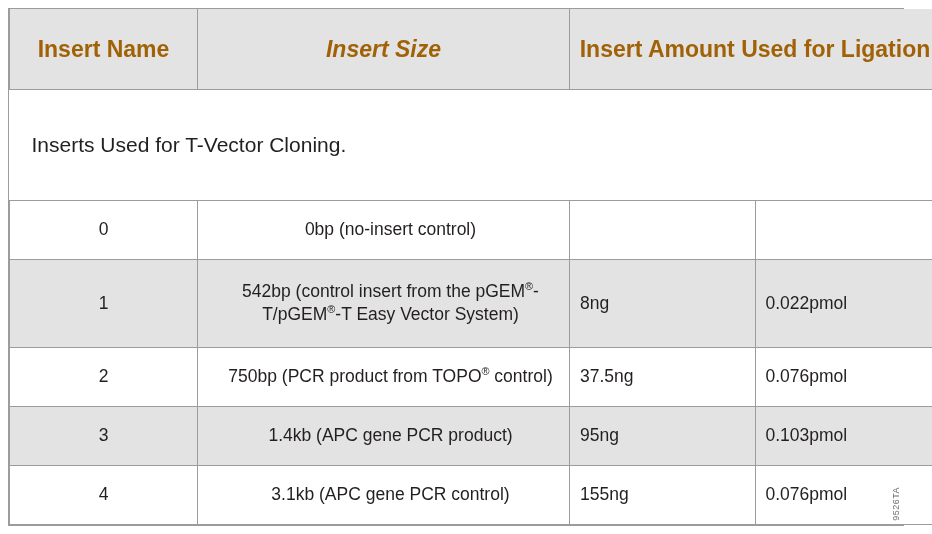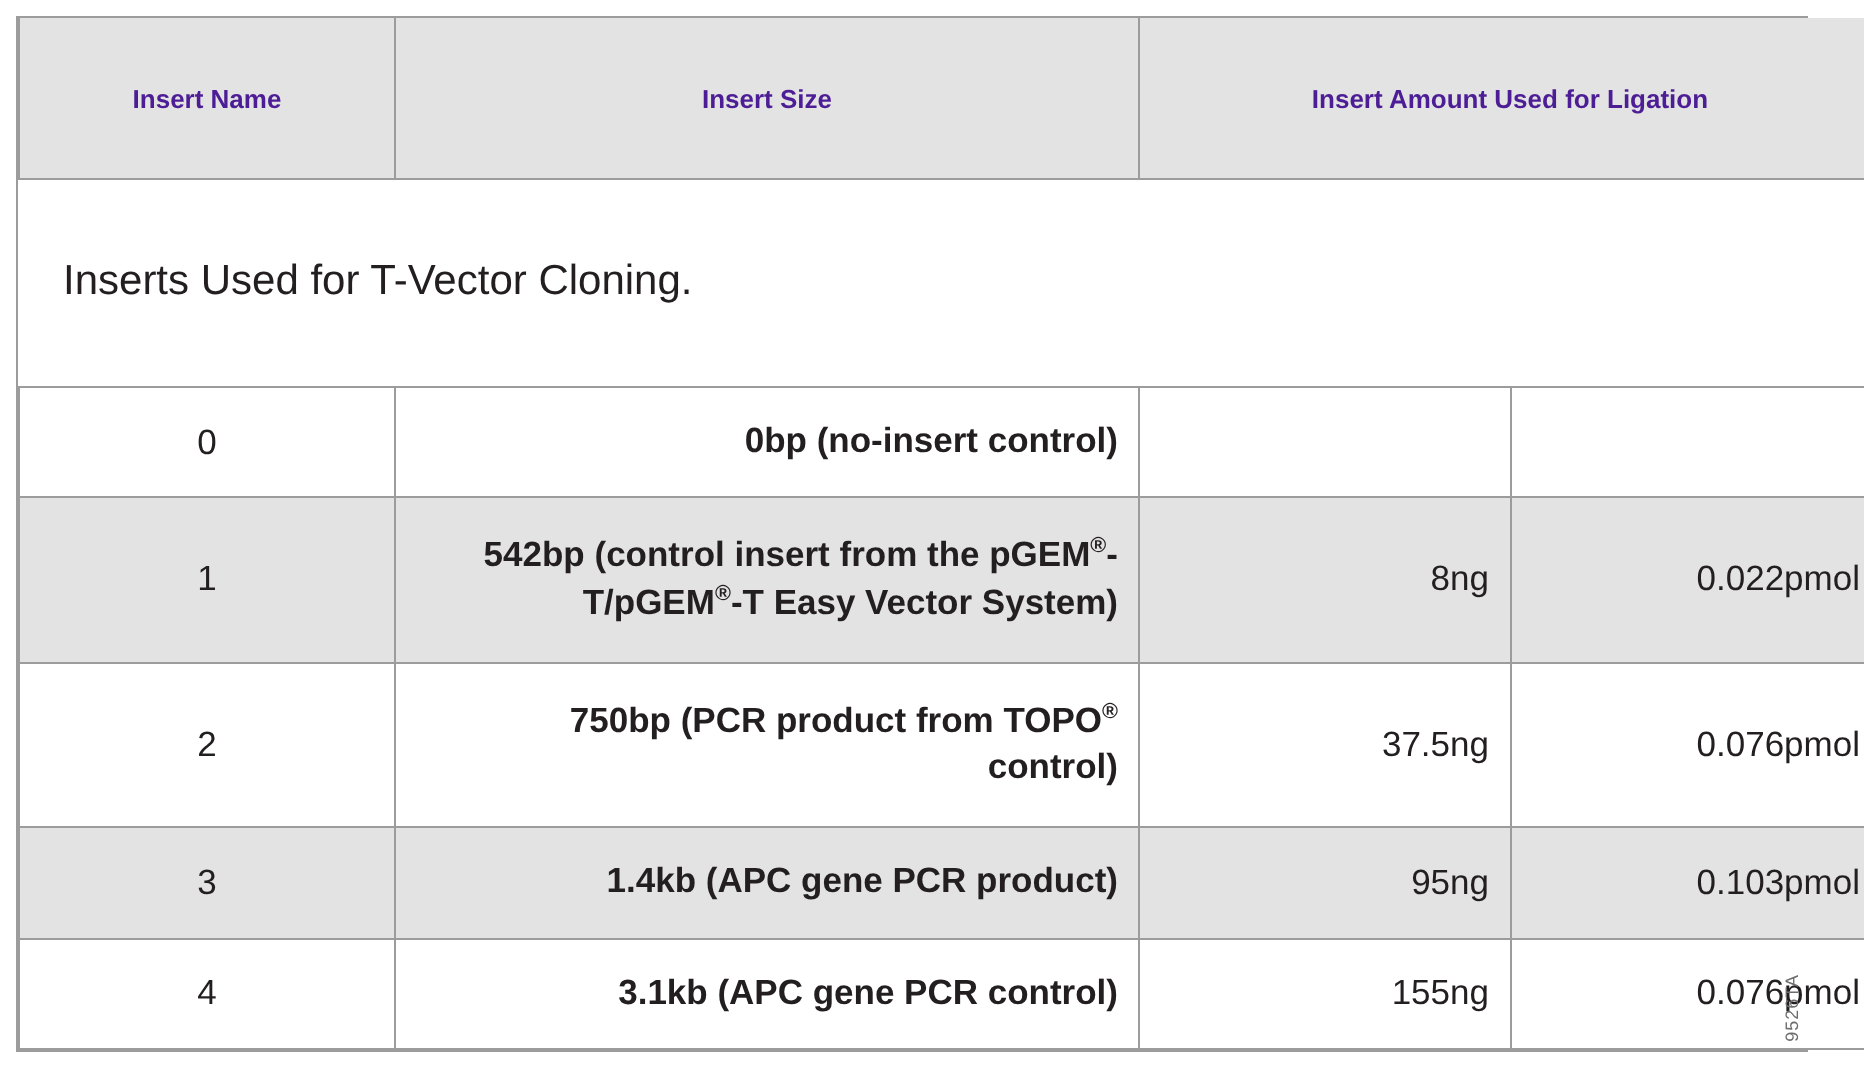--- a/index.html
+++ b/index.html
@@ -43,45 +43,45 @@
     color: #231f20;
     background: #ffffff;
     height: 58px;
     vertical-align: middle;
   }
 
   thead th {
     background: #e3e3e3;
     border: 1px solid #9c9c9c;
     border-top: none;
-    font-size: 13px;
+    font-size: 23px;
     font-weight: bold;
-    color: #4c1d95;
+    color: #a16207;
     text-align: center;
     padding: 14px 6px;
     height: 52px;
     vertical-align: middle;
   }
   thead th.col-name { width: 175px; }
-  thead th.col-size { width: 359px; }
+  thead th.col-size { width: 359px; font-style: italic; }
   thead th.col-amount { width: 358px; }
 
   tbody td {
     border: 1px solid #9c9c9c;
     font-size: 17.5px;
     color: #231f20;
     padding: 12px 10px;
     vertical-align: middle;
   }
   tbody tr.shaded td { background: #e3e3e3; }
   tbody tr.plain td { background: #ffffff; }
 
   td.c-name { text-align: center; }
-  td.c-size { text-align: right; padding-left: 24px; line-height: 1.35; font-weight: bold; }
-  td.c-ng, td.c-pmol { text-align: right; }
+  td.c-size { text-align: center; padding-left: 24px; line-height: 1.35; }
+  td.c-ng, td.c-pmol { text-align: left; }
 
   .sub-ng { width: 179px; }
   .sub-pmol { width: 179px; }
 
   .sidecode {
     position: absolute;
     right: 2px;
     bottom: 4px;
     font-size: 9px;
     color: #6d6d6d;

